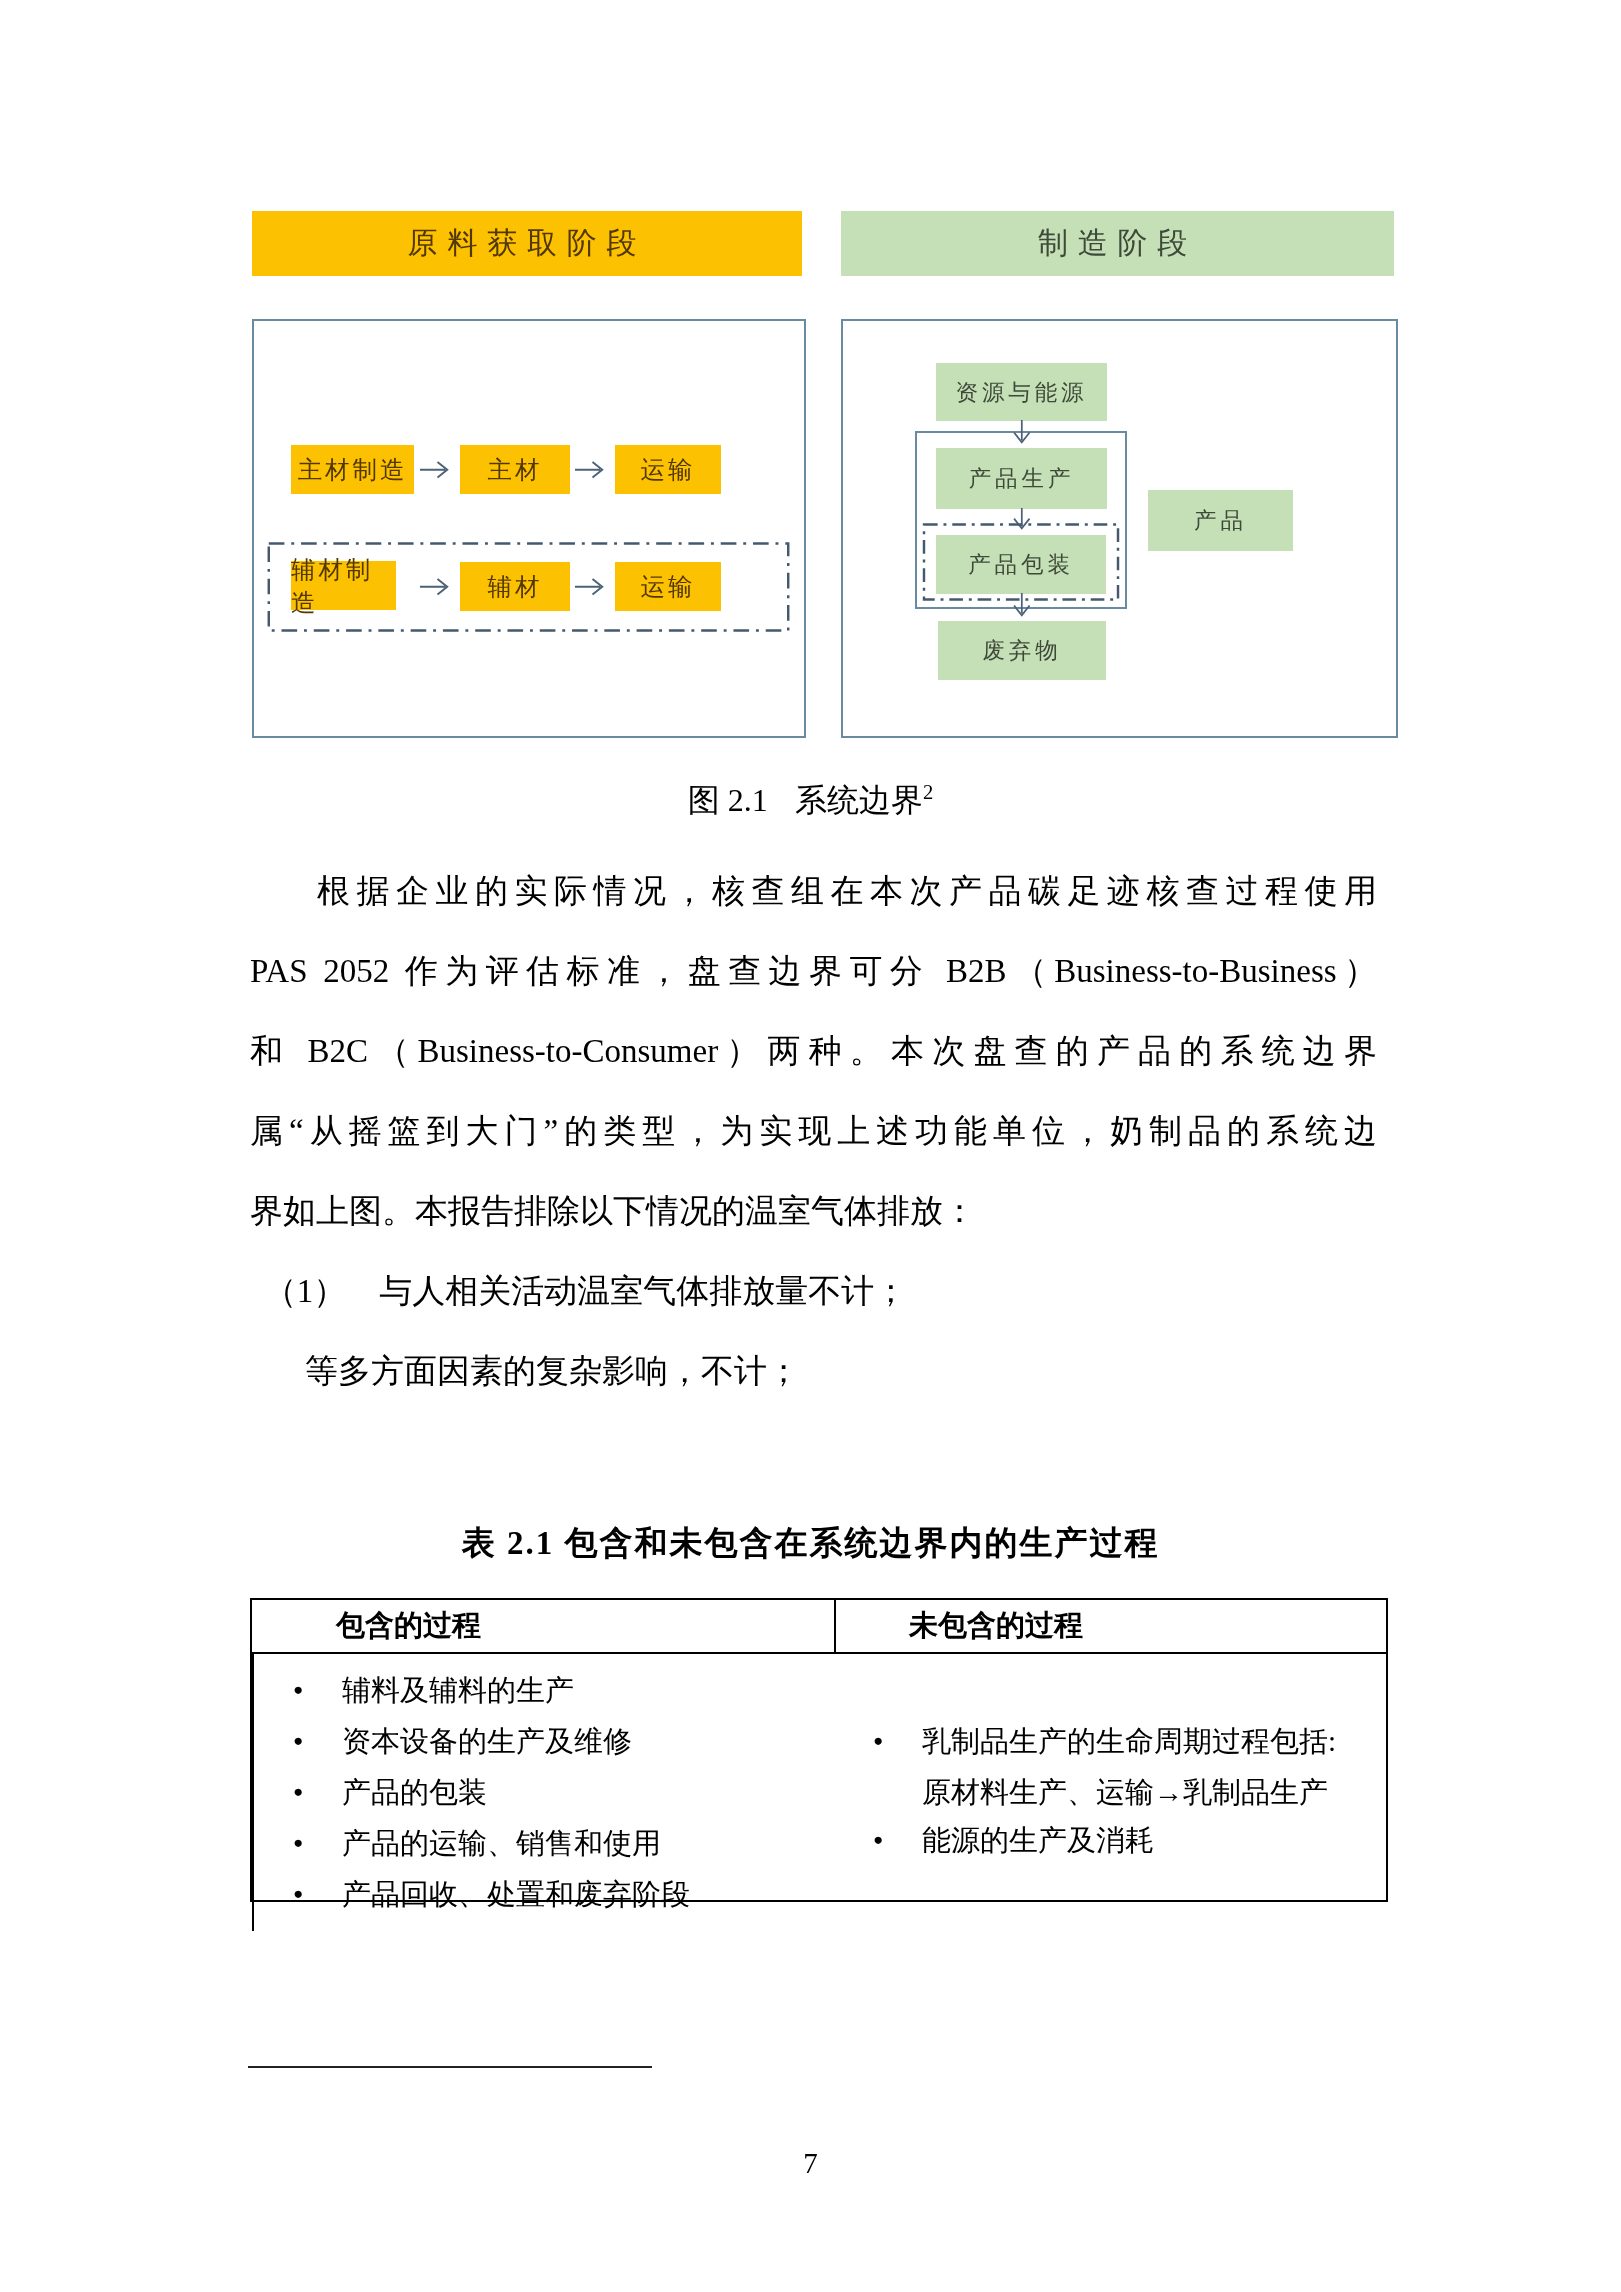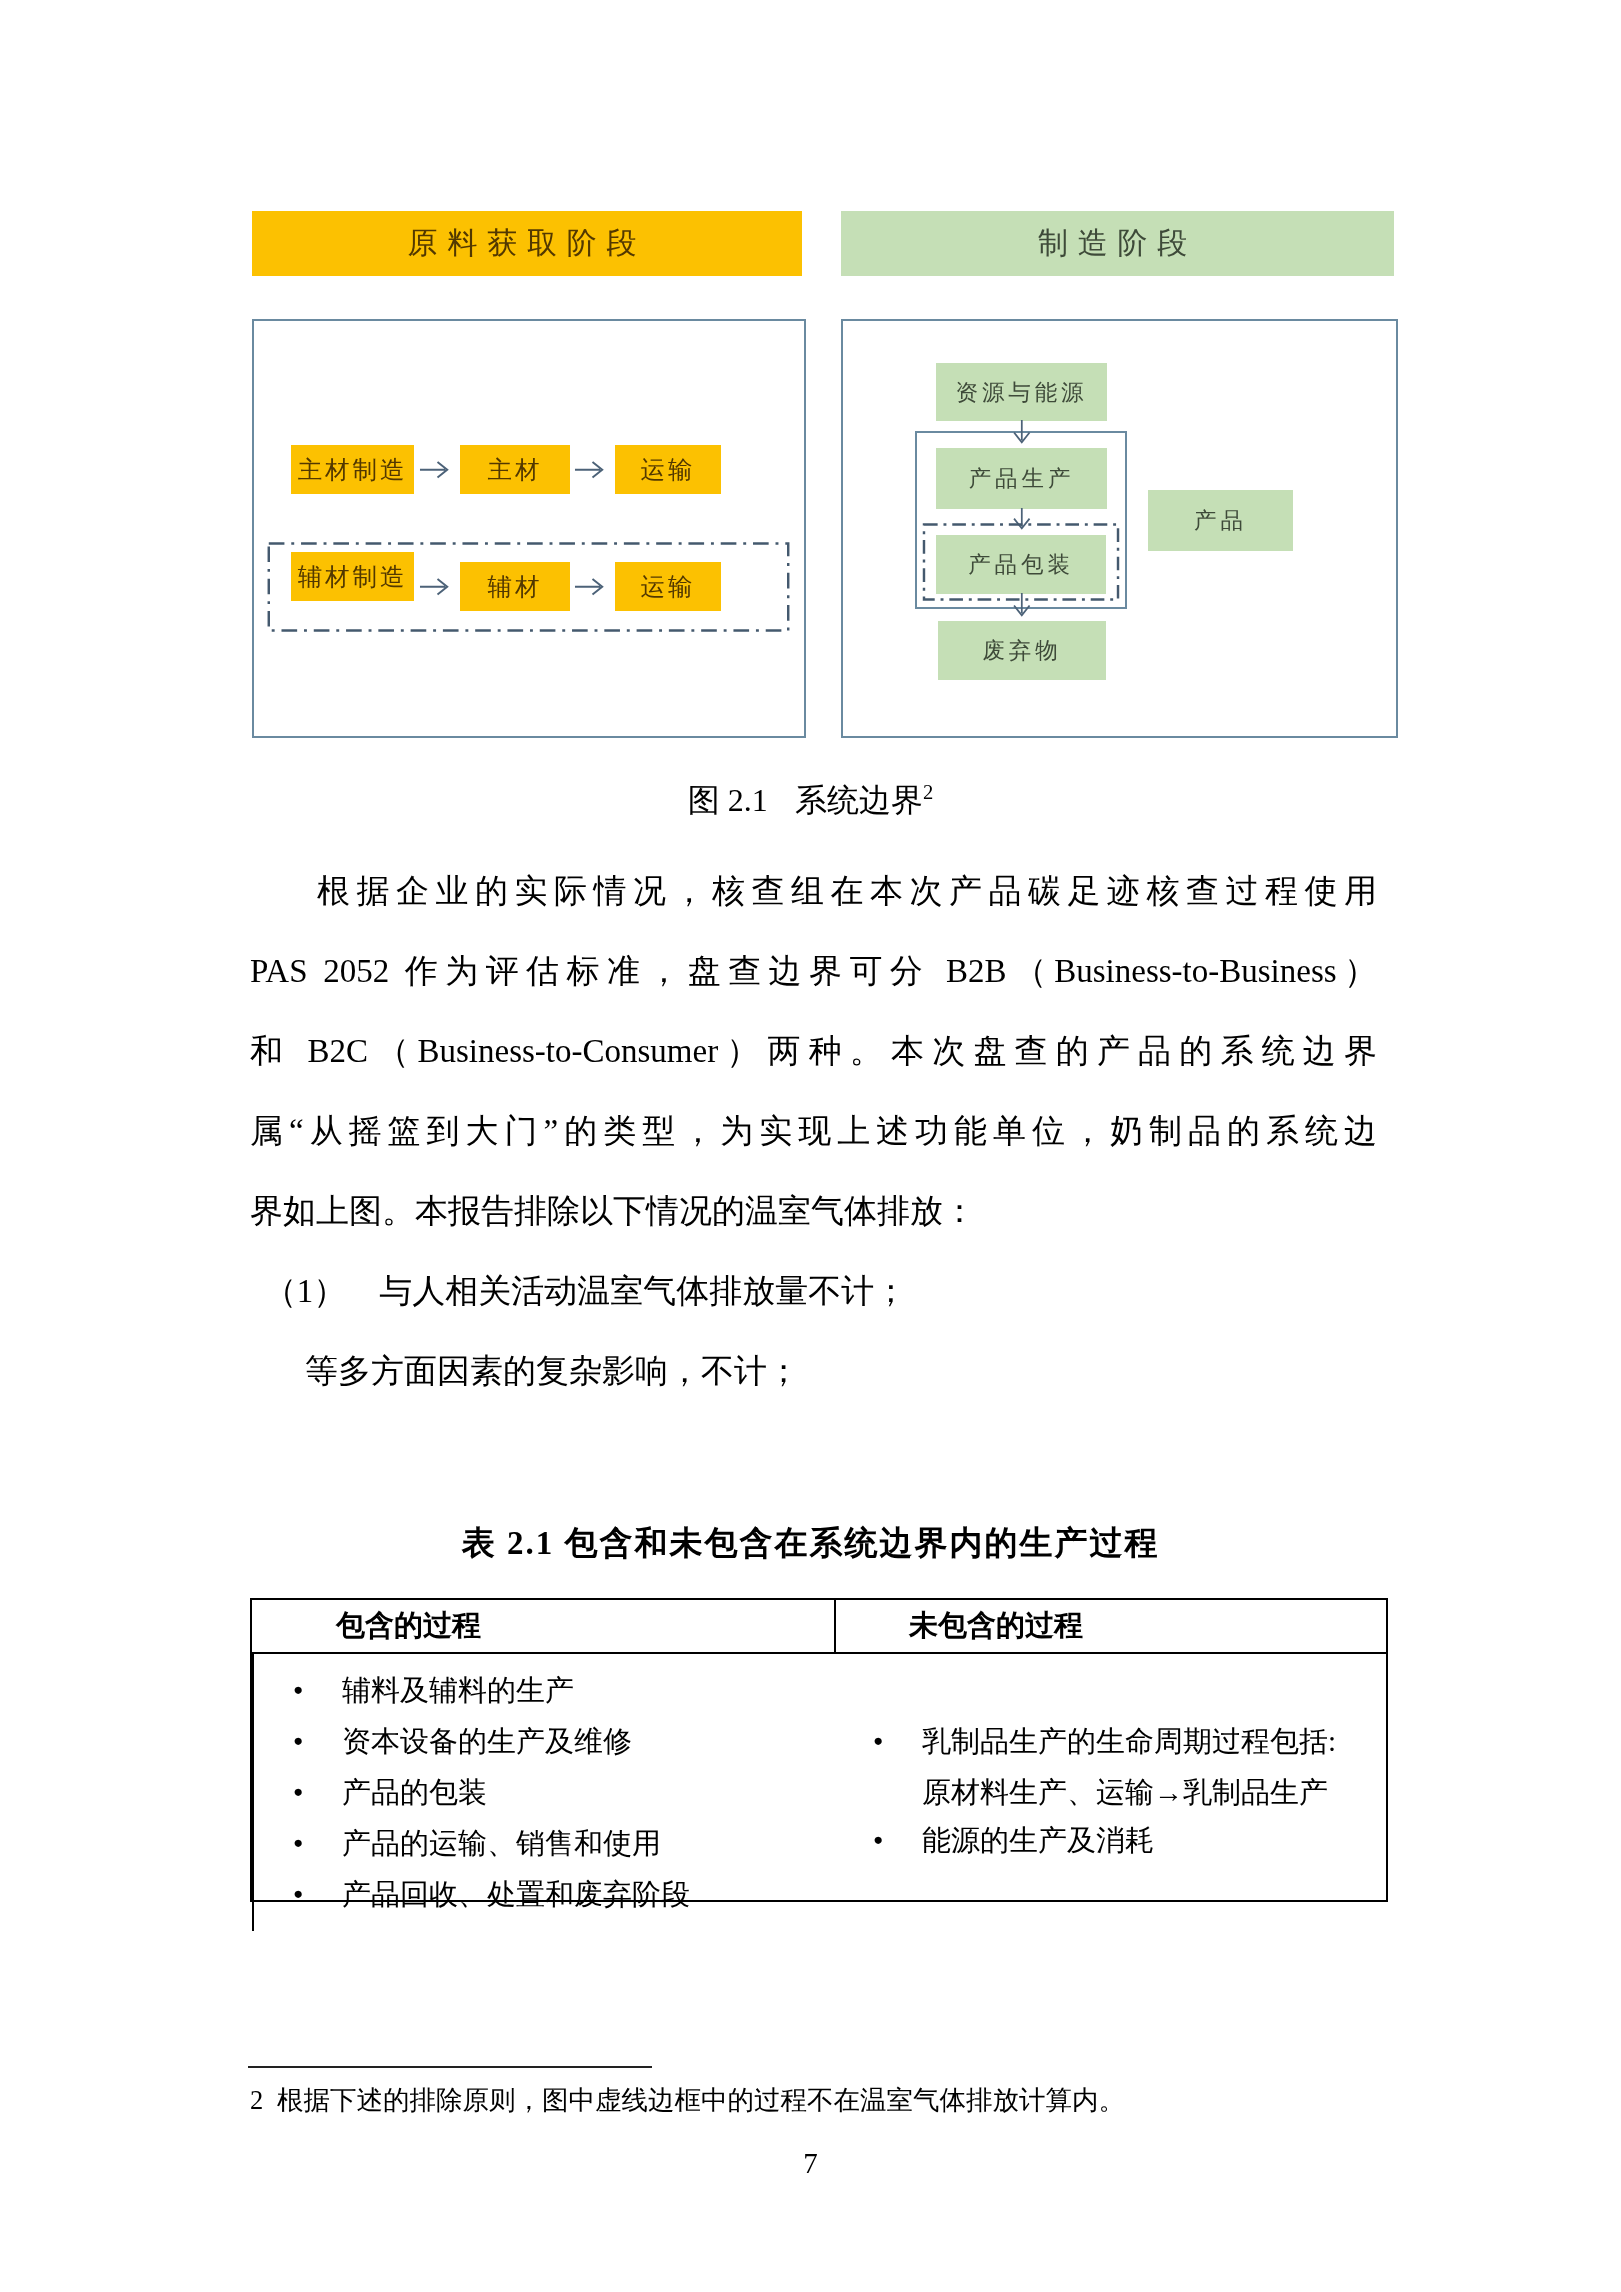--- a/index.html
+++ b/index.html
@@ -99,21 +99,21 @@
     <div class="abs obox" style="left:206px;top:124px;width:110px;height:49px;">主材</div>
     <svg class="abs" style="left:320px;top:138px;" width="37" height="21.6" viewBox="0 0 38 22">
       <path d="M1 11 H27 M19 3 L29 11 L19 19" style="stroke:var(--arrow);stroke-width:2;fill:none;"></path>
     </svg>
     <div class="abs obox" style="left:361px;top:124px;width:106px;height:49px;">运输</div>
 
     <svg class="abs" style="left:12.7px;top:221px;" width="523" height="90" viewBox="0 0 534 92">
       <rect x="1.5" y="1.5" width="531" height="89" style="fill:none;stroke:var(--dash_border);stroke-width:2.5;stroke-dasharray:16 7 3 7;"></rect>
     </svg>
 
-    <div class="abs obox" style="left:37px;top:231px;width:123px;height:49px;">辅材制造</div>
+    <div class="abs obox" style="left:37px;top:240px;width:105px;height:49px;">辅材制造</div>
     <svg class="abs" style="left:165px;top:255px;" width="37" height="21.6" viewBox="0 0 38 22">
       <path d="M1 11 H27 M19 3 L29 11 L19 19" style="stroke:var(--arrow);stroke-width:2;fill:none;"></path>
     </svg>
     <div class="abs obox" style="left:206px;top:241px;width:110px;height:49px;">辅材</div>
     <svg class="abs" style="left:320px;top:255px;" width="37" height="21.6" viewBox="0 0 38 22">
       <path d="M1 11 H27 M19 3 L29 11 L19 19" style="stroke:var(--arrow);stroke-width:2;fill:none;"></path>
     </svg>
     <div class="abs obox" style="left:361px;top:241px;width:106px;height:49px;">运输</div>
   </div>
 
@@ -201,19 +201,16 @@
         <span>原材料生产、运输→乳制品生产</span>
       </div>
       <div class="trow">
         <span class="blt bullet"></span>
         <span>能源的生产及消耗</span>
       </div>
     </div>
   </div>
 
   <div class="abs foot-rule"></div>
-  <div class="abs footnote">
-    <span class="fmark">2</span><span>根据下述的排除原则，图中虚线边框中的过程不在温室气体排放计算内。</span>
-  </div>
   <div class="abs pageno">7</div>
 
 </div>
 
 
 </body></html>

